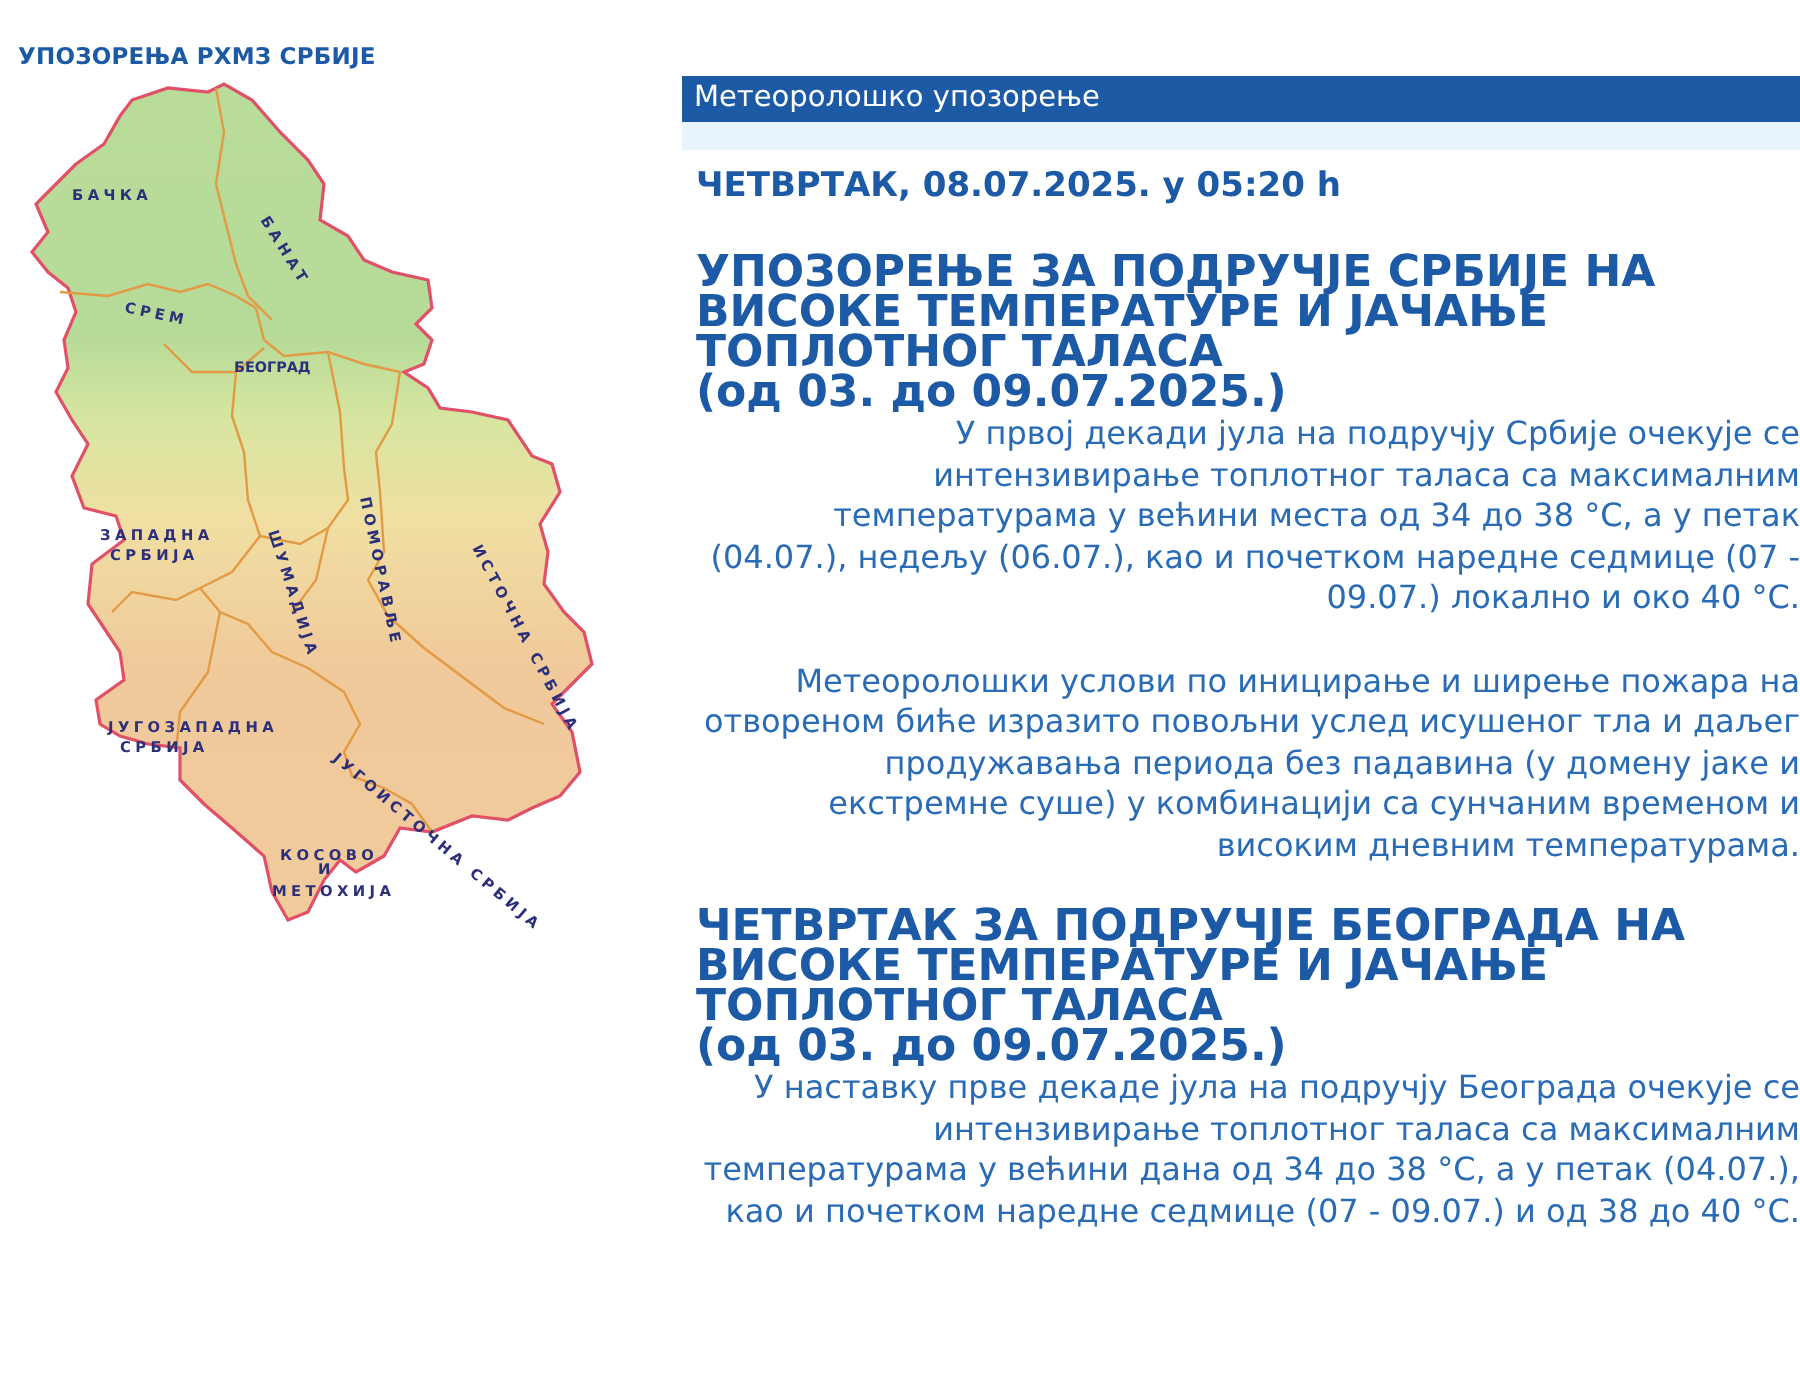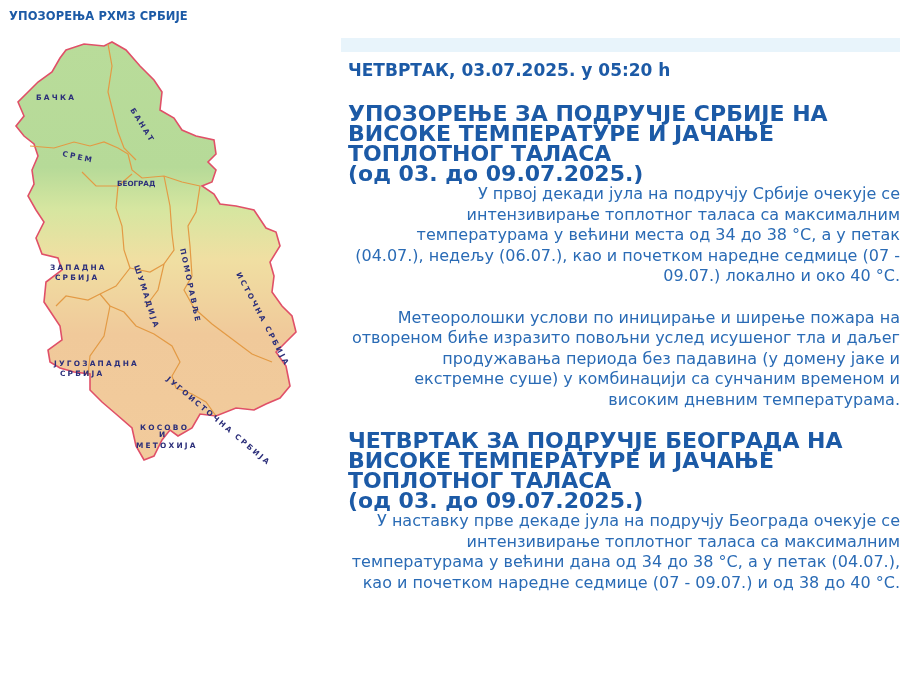--- a/index.html
+++ b/index.html
@@ -1,17 +1,17 @@
 <!DOCTYPE html>
 <html><head>
   <meta charset="utf-8">
   <style>
     html, body { margin: 0; padding: 0; background: #ffffff; }
     body { width: 900px; height: 692px; position: relative; overflow: hidden; font-family: "DejaVu Sans", sans-serif; }
-    .site-title { position: absolute; left: 9px; top: 9px; font-size: 11.5px; font-weight: bold; color: #1c5aa6; letter-spacing: 0.1px; }
+    .site-title { position: absolute; left: 9px; top: 21px; font-size: 11.5px; font-weight: bold; color: #1c5aa6; letter-spacing: 0.1px; }
     .map-wrap { position: absolute; left: 4px; top: 36px; width: 300px; height: 456px; }
     .map-wrap svg { width: 300px; height: 456px; display: block; }
     .region-label { font-family: "DejaVu Sans", sans-serif; font-weight: bold; fill: #2c2f7a; font-size: 7.4px; letter-spacing: 2.2px; }
     .city-label { font-family: "DejaVu Sans", sans-serif; font-weight: bold; fill: #2c2f7a; font-size: 7.2px; }
     .content { position: absolute; left: 341px; top: 38px; width: 559px; }
     .bar { background: #1c5aa6; height: 23px; color: #ffffff; font-size: 14.5px; line-height: 23px; padding-left: 6px; }
     .subbar { background: #e8f4fb; height: 14px; }
     .date-line { margin-top: 8px; padding-left: 7px; font-size: 17px; font-weight: bold; color: #1c5aa6; }
     .section { padding-left: 7px; margin-top: 22px; }
     .section h2 { margin: 0; font-size: 22px; line-height: 20px; font-weight: bold; color: #1c5aa6; }
@@ -65,22 +65,23 @@
     <text class="region-label" x="50" y="330">ЈУГОЗАПАДНА</text>
     <text class="region-label" x="56" y="340">СРБИЈА</text>
     <text class="region-label" x="0" y="0" transform="translate(162,344) rotate(40)">ЈУГОИСТОЧНА СРБИЈА</text>
     <text class="region-label" x="136" y="416" transform="translate(0,-22)">КОСОВО</text>
     <text class="region-label" x="158" y="403" transform="translate(-3,-2)">И</text>
     <text class="region-label" x="132" y="430" transform="translate(0,-18)">МЕТОХИЈА</text>
   </svg>
 </div>
 
 <div class="content">
+  <div class="bar">Метеоролошко упозорење</div>
   <div class="subbar"></div>
-  <div class="date-line">ЧЕТВРТАК, 03.07.2025. у 05:20 h</div>
+  <div class="date-line">ЧЕТВРТАК, 08.07.2025. у 05:20 h</div>
 
   <div class="section s1">
     <h2>
       <span>УПОЗОРЕЊЕ ЗА ПОДРУЧЈЕ СРБИЈЕ НА ВИСОКЕ ТЕМПЕРАТУРЕ И ЈАЧАЊЕ ТОПЛОТНОГ ТАЛАСА</span><br>
       <span>(од 03. до 09.07.2025.)</span>
     </h2>
     <p>У првој декади јула на подручју Србије очекује се интензивирање топлотног таласа са максималним температурама у већини места од 34 до 38 °C, а у петак (04.07.), недељу (06.07.), као и почетком наредне седмице (07 - 09.07.) локално и око 40 °C.</p>
   </div>
 
   <div class="section s2">

